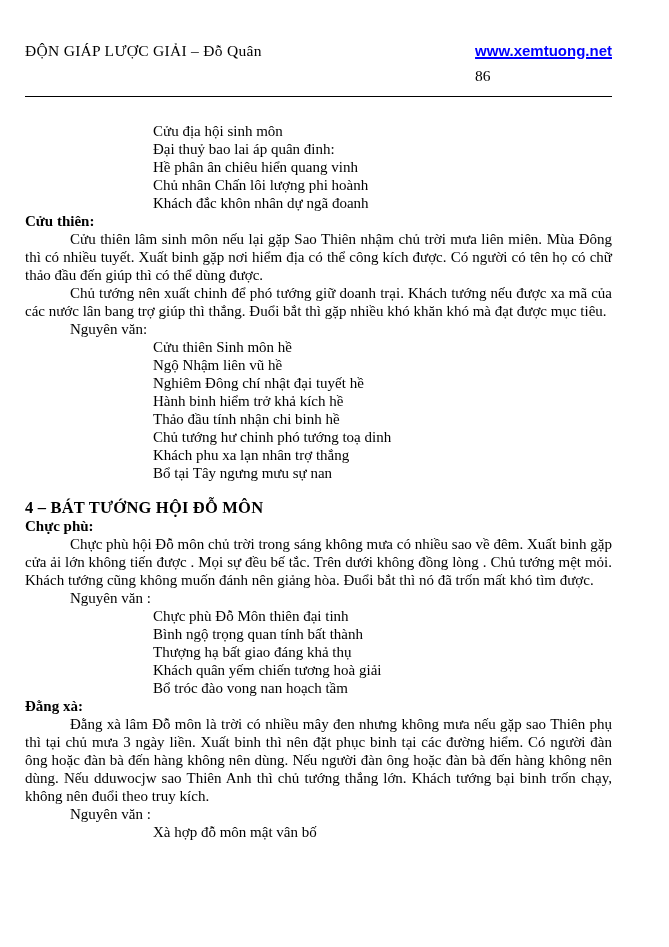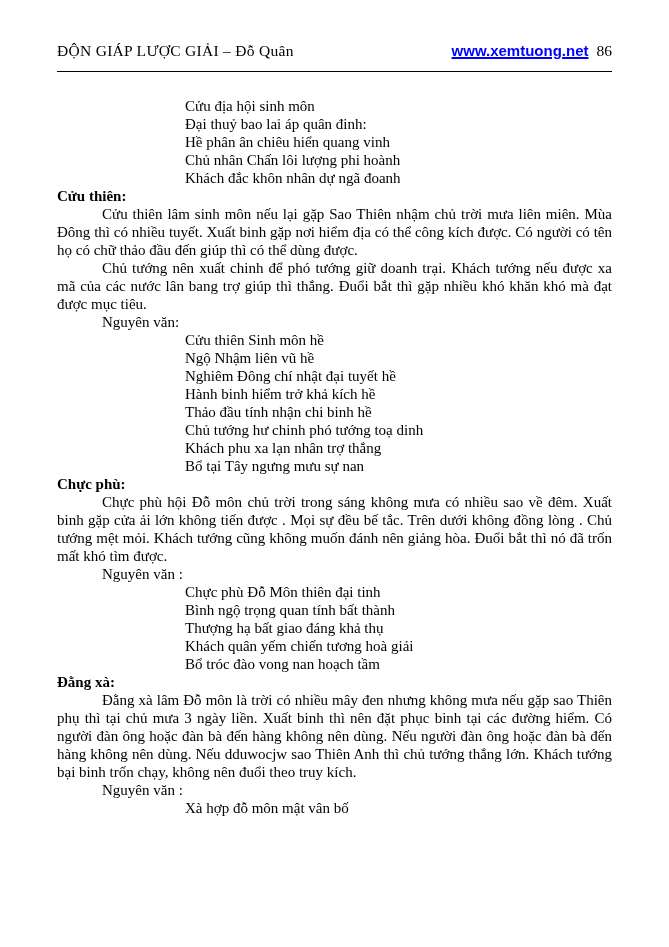--- a/index.html
+++ b/index.html
@@ -9,37 +9,38 @@
     background: #ffffff;
     color: #000000;
     font-family: "Liberation Serif", "DejaVu Serif", serif;
     font-size: 15px;
     overflow: hidden;
   }
   .page {
     box-sizing: border-box;
     width: 669px;
     height: 947px;
-    padding: 42px 57px 0 57px;
+    padding: 42px 57px 0 25px;
   }
   .header {
     display: flex;
     justify-content: space-between;
     align-items: baseline;
   }
   .header-title {
     font-size: 15.5px;
     letter-spacing: 0.3px;
     white-space: nowrap;
   }
   .header-right {
     display: flex;
     align-items: baseline;
     gap: 8px;
     white-space: nowrap;
+    flex-direction: column;
   }
   .site-link {
     font-family: "Liberation Sans", "DejaVu Sans", sans-serif;
     font-weight: bold;
     font-size: 15px;
     color: #0000ff;
     text-decoration: underline;
     text-decoration-thickness: 2px;
     cursor: pointer;
   }
@@ -98,20 +99,21 @@
       <div class="verse">
         <div class="verse-line">Cửu thiên Sinh môn hề</div>
         <div class="verse-line">Ngộ Nhậm liên vũ hề</div>
         <div class="verse-line">Nghiêm Đông chí nhật đại tuyết hề</div>
         <div class="verse-line">Hành binh hiểm trở khả kích hề</div>
         <div class="verse-line">Thảo đầu tính nhận chi binh hề</div>
         <div class="verse-line">Chủ tướng hư chinh phó tướng toạ dinh</div>
         <div class="verse-line">Khách phu xa lạn nhân trợ thắng</div>
         <div class="verse-line">Bổ tại Tây ngưng mưu sự nan</div>
       </div>
+      <div class="section-heading">4 – BÁT TƯỚNG HỘI ĐỖ MÔN</div>
       <div class="subheading">Chực phù:</div>
       <div class="para">Chực phù hội Đỗ môn chủ trời trong sáng không mưa có nhiều sao về đêm. Xuất binh gặp cửa ải lớn không tiến được . Mọi sự đều bế tắc. Trên dưới không đồng lòng . Chủ tướng mệt mỏi. Khách tướng cũng không muốn đánh nên giảng hòa. Đuổi bắt thì nó đã trốn mất khó tìm được.</div>
       <div class="label">Nguyên văn :</div>
       <div class="verse">
         <div class="verse-line">Chực phù Đỗ Môn thiên đại tinh</div>
         <div class="verse-line">Bình ngộ trọng quan tính bất thành</div>
         <div class="verse-line">Thượng hạ bất giao đáng khả thụ</div>
         <div class="verse-line">Khách quân yếm chiến tương hoà giải</div>
         <div class="verse-line">Bổ tróc đào vong nan hoạch tầm</div>
       </div>

